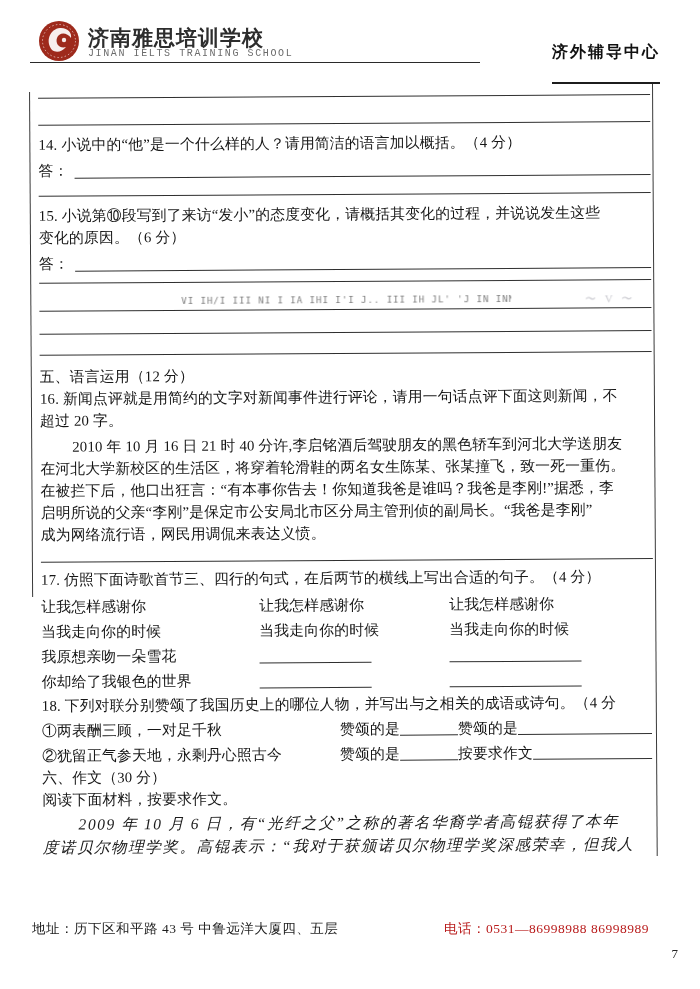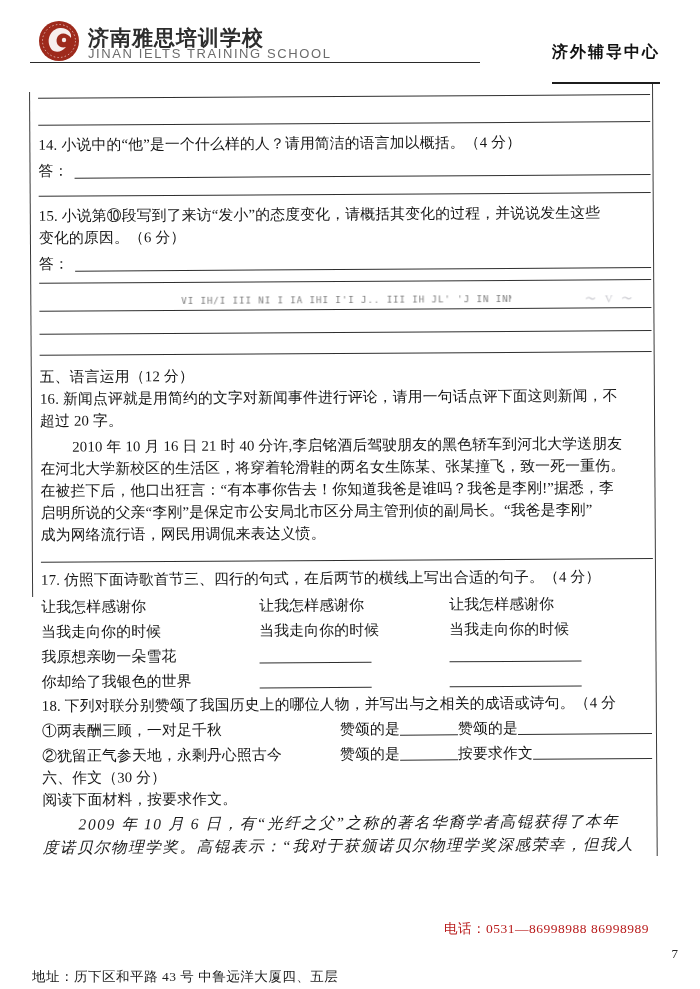--- a/index.html
+++ b/index.html
@@ -10,22 +10,22 @@
     color:#141414;
   }
   
   .header{position:absolute;left:0;top:0;width:700px;height:80px;}
   .logo-wrap{position:absolute;left:38px;top:20px;display:flex;align-items:center;gap:8px;}
   .logo-text .cn{
     font-family:"Liberation Sans","DejaVu Sans",sans-serif;
     font-weight:bold;font-size:21px;color:#2d2d2d;letter-spacing:1px;line-height:22px;
   }
   .logo-text .en{
-    font-family:Liberation Sans, sans-serif;
-    font-size:13px;color:#6b6b6b;letter-spacing:1.6px;line-height:10px;
+    font-family:Liberation Mono, monospace;
+    font-size:10px;color:#6b6b6b;letter-spacing:1.6px;line-height:10px;
   }
   .branch{
     position:absolute;right:40px;top:42px;
     font-weight:bold;font-size:16px;color:#111;letter-spacing:2px;
     padding-bottom:19px;border-bottom:2px solid #1c1c1c;
   }
   .header-rule-left{position:absolute;left:30px;top:62px;width:450px;border-bottom:1.6px solid #2a2a2a;}
   
   .sheet{
     position:absolute;left:30px;top:84px;width:622px;height:778px;
@@ -65,21 +65,21 @@
   .couplet-row .blank{border-bottom:1.5px solid #2f2f2f;margin-bottom:4px;}
   .couplet-row .b1{flex:0 0 58px;}
   .couplet-row .b2{flex:1 1 auto;margin-right:4px;}
   
   .comp-para div{
     padding-left:8px;white-space:nowrap;
     font-style:italic;font-size:15.5px;letter-spacing:1.6px;line-height:23px;color:#1b1b1b;
   }
   .comp-para .indent{padding-left:44px;}
   
-  .footer-address{position:absolute;left:32px;top:920px;font-size:13.5px;color:#1d1d1d;letter-spacing:0.5px;margin-top:48px;}
+  .footer-address{position:absolute;left:32px;top:920px;font-size:13.5px;color:#1d1d1d;letter-spacing:0.5px;}
   .footer-phone{position:absolute;left:444px;top:920px;font-size:13.5px;color:#b91c1c;letter-spacing:0.5px;}
   .page-number{position:absolute;right:22px;top:946px;font-size:13px;color:#222;}
   
   .mt2{margin-top:2px;}.mt4{margin-top:4px;}.mt6{margin-top:6px;}.mt8{margin-top:8px;}
   .mt10{margin-top:10px;}.mt12{margin-top:12px;}.mt14{margin-top:14px;}.mt16{margin-top:16px;}.mt20{margin-top:20px;}.mt22{margin-top:22px;}.mt26{margin-top:26px;}
 </style>
 </head>
 <body>
 
 <div>

